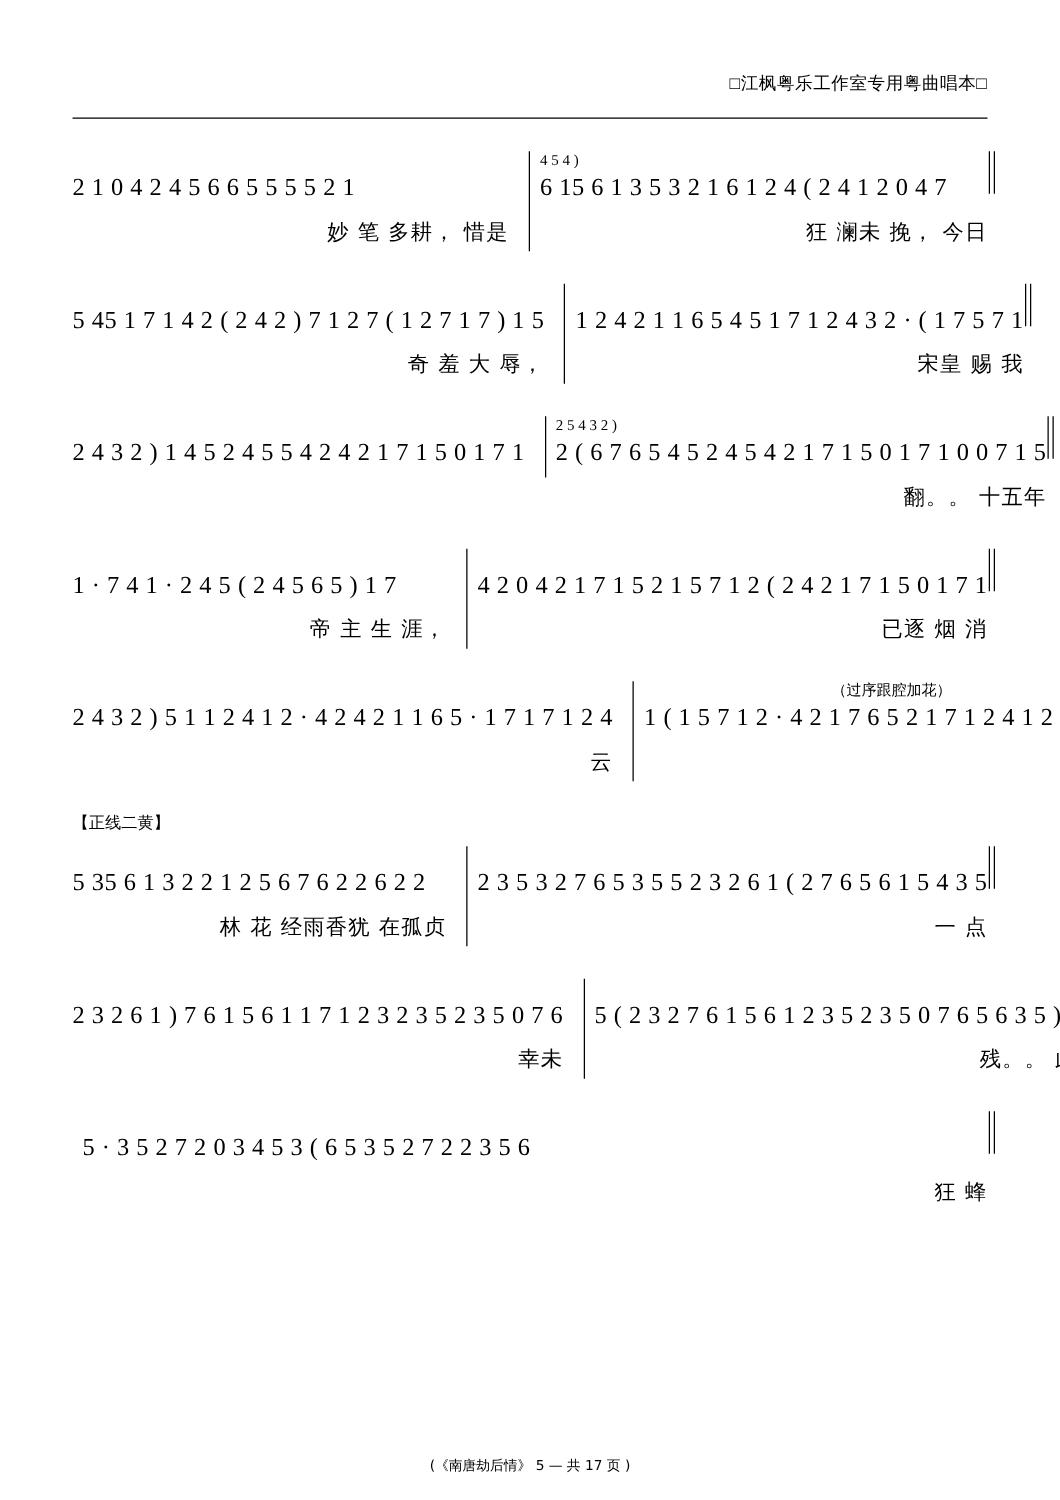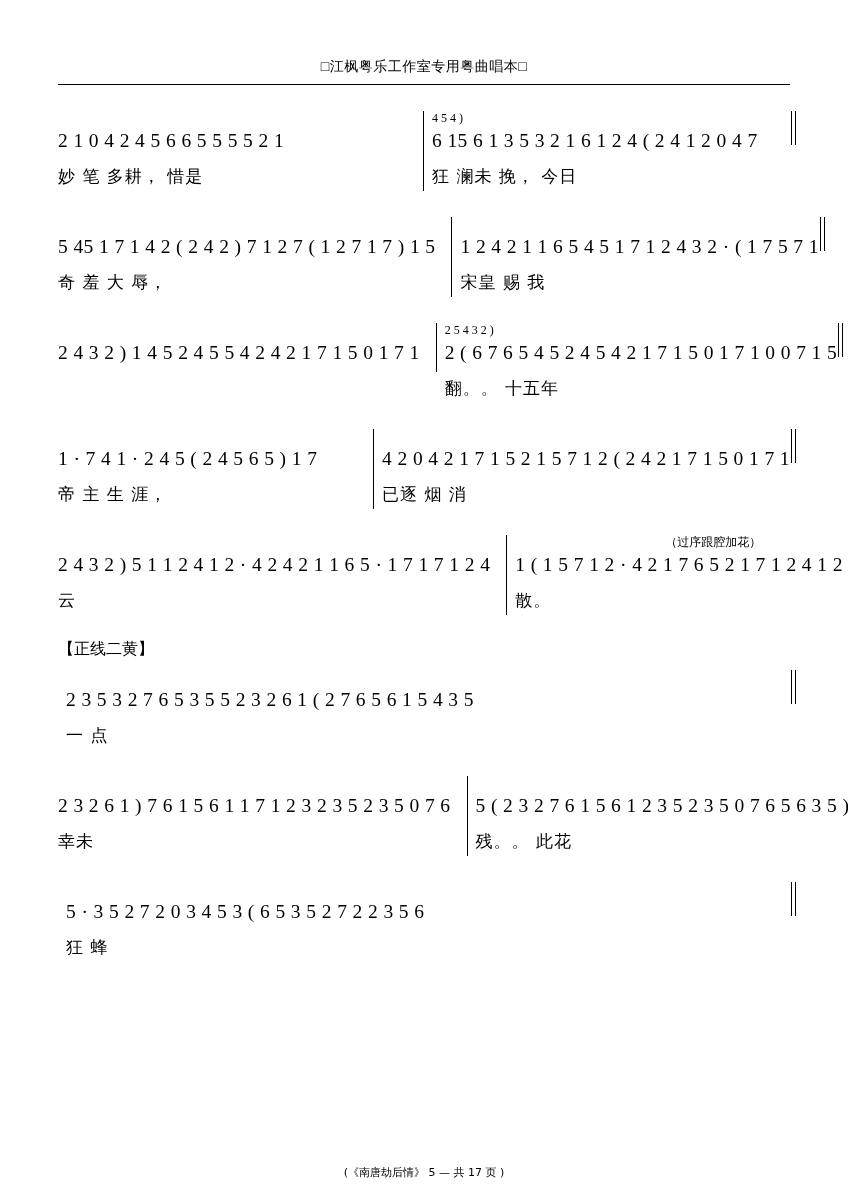--- a/index.html
+++ b/index.html
@@ -19,24 +19,24 @@
     position: relative;
     width: 848px;
     height: 1200px;
     box-sizing: border-box;
     padding: 0 58px;
   }
 
   
   .header {
     margin-top: 58px;
-    text-align: center;
+    text-align: right;
     font-size: 14px;
     letter-spacing: 0.5px;
-    padding-bottom: 8px;
+    padding-bottom: 18px;
     border-bottom: 1px solid #000;
   }
 
   
   .system {
     margin-top: 26px;
     display: flex;
     align-items: flex-start;
   }
   .half {
@@ -69,32 +69,33 @@
     position: relative;
   }
   .lyrics {
     font-size: 17px;
     line-height: 26px;
     height: 28px;
     white-space: nowrap;
     letter-spacing: 1px;
     margin-top: 3px;
     font-family: "DejaVu Sans", "Liberation Sans", sans-serif;
+    text-align: right;
   }
   .tiny {
     font-size: 12px;
     height: 15px;
     line-height: 15px;
     white-space: nowrap;
   }
   .tiny.right-al { text-align: left; padding-right: 14px; }
   .tiny.mid { padding-left: 150px; }
 
   .marker {
-    font-size: 16px;
+    font-size: 13px;
     font-family: Liberation Serif, serif;
     margin-top: 24px;
     margin-bottom: -16px;
   }
   .boxed {
     display: inline-block;
     border: 1px solid #000;
     padding: 1px 4px;
     font-size: 13px;
     font-family: "DejaVu Sans", "Liberation Sans", sans-serif;
@@ -195,20 +196,25 @@
       <div class="lyrics">散。</div>
       <div class="stamp-row">
         <span class="boxed stamp">旦唱</span>
       </div>
     </div>
   </div>
 
   <div class="marker">【正线二黄】</div>
 
   <div class="system">
+    <div class="half left">
+      <div class="tiny">&nbsp;</div>
+      <div class="notes">5 35 6 1   3 2 2 1   2 5 6 7 6 2 2   6 2 2</div>
+      <div class="lyrics">林    花   经雨香犹    在孤贞</div>
+    </div>
     <div class="half right dbl">
       <div class="dblbar"></div>
       <div class="tiny">&nbsp;</div>
       <div class="notes">2 3 5 3 2 7 6 5   3 5   5 2 3 2 6 1 ( 2 7 6 5 6 1 5 4 3 5</div>
       <div class="lyrics">一     点</div>
     </div>
   </div>
 
   <div class="system">
     <div class="half left">

